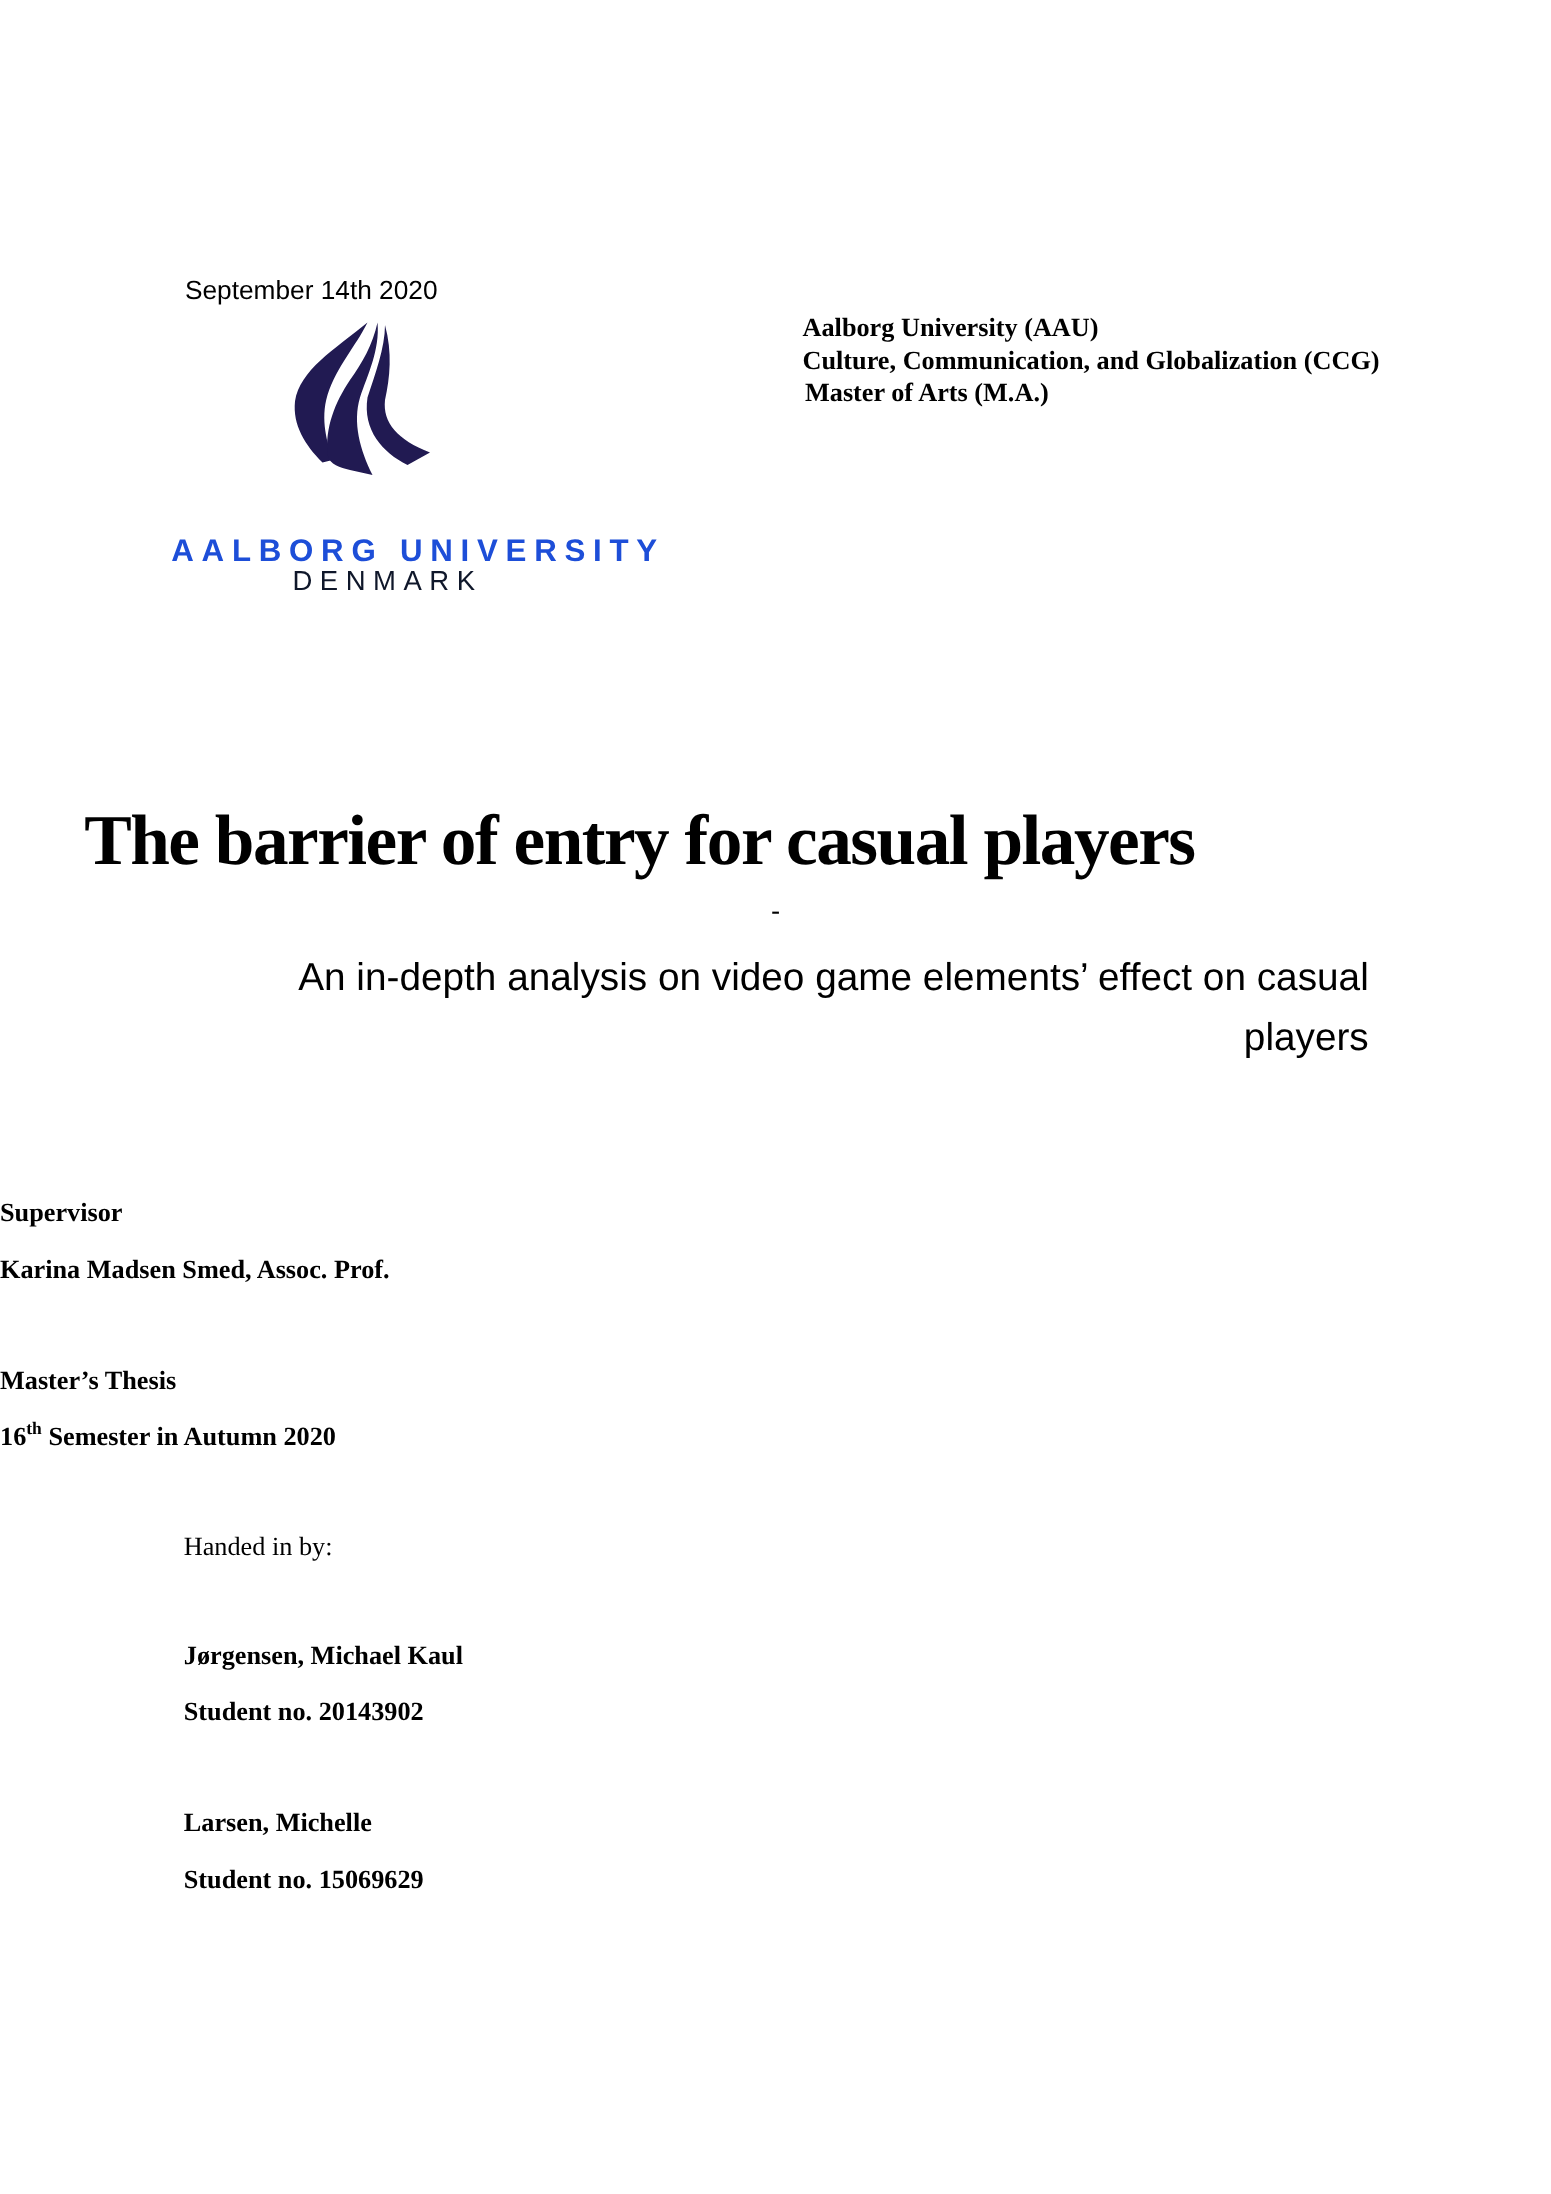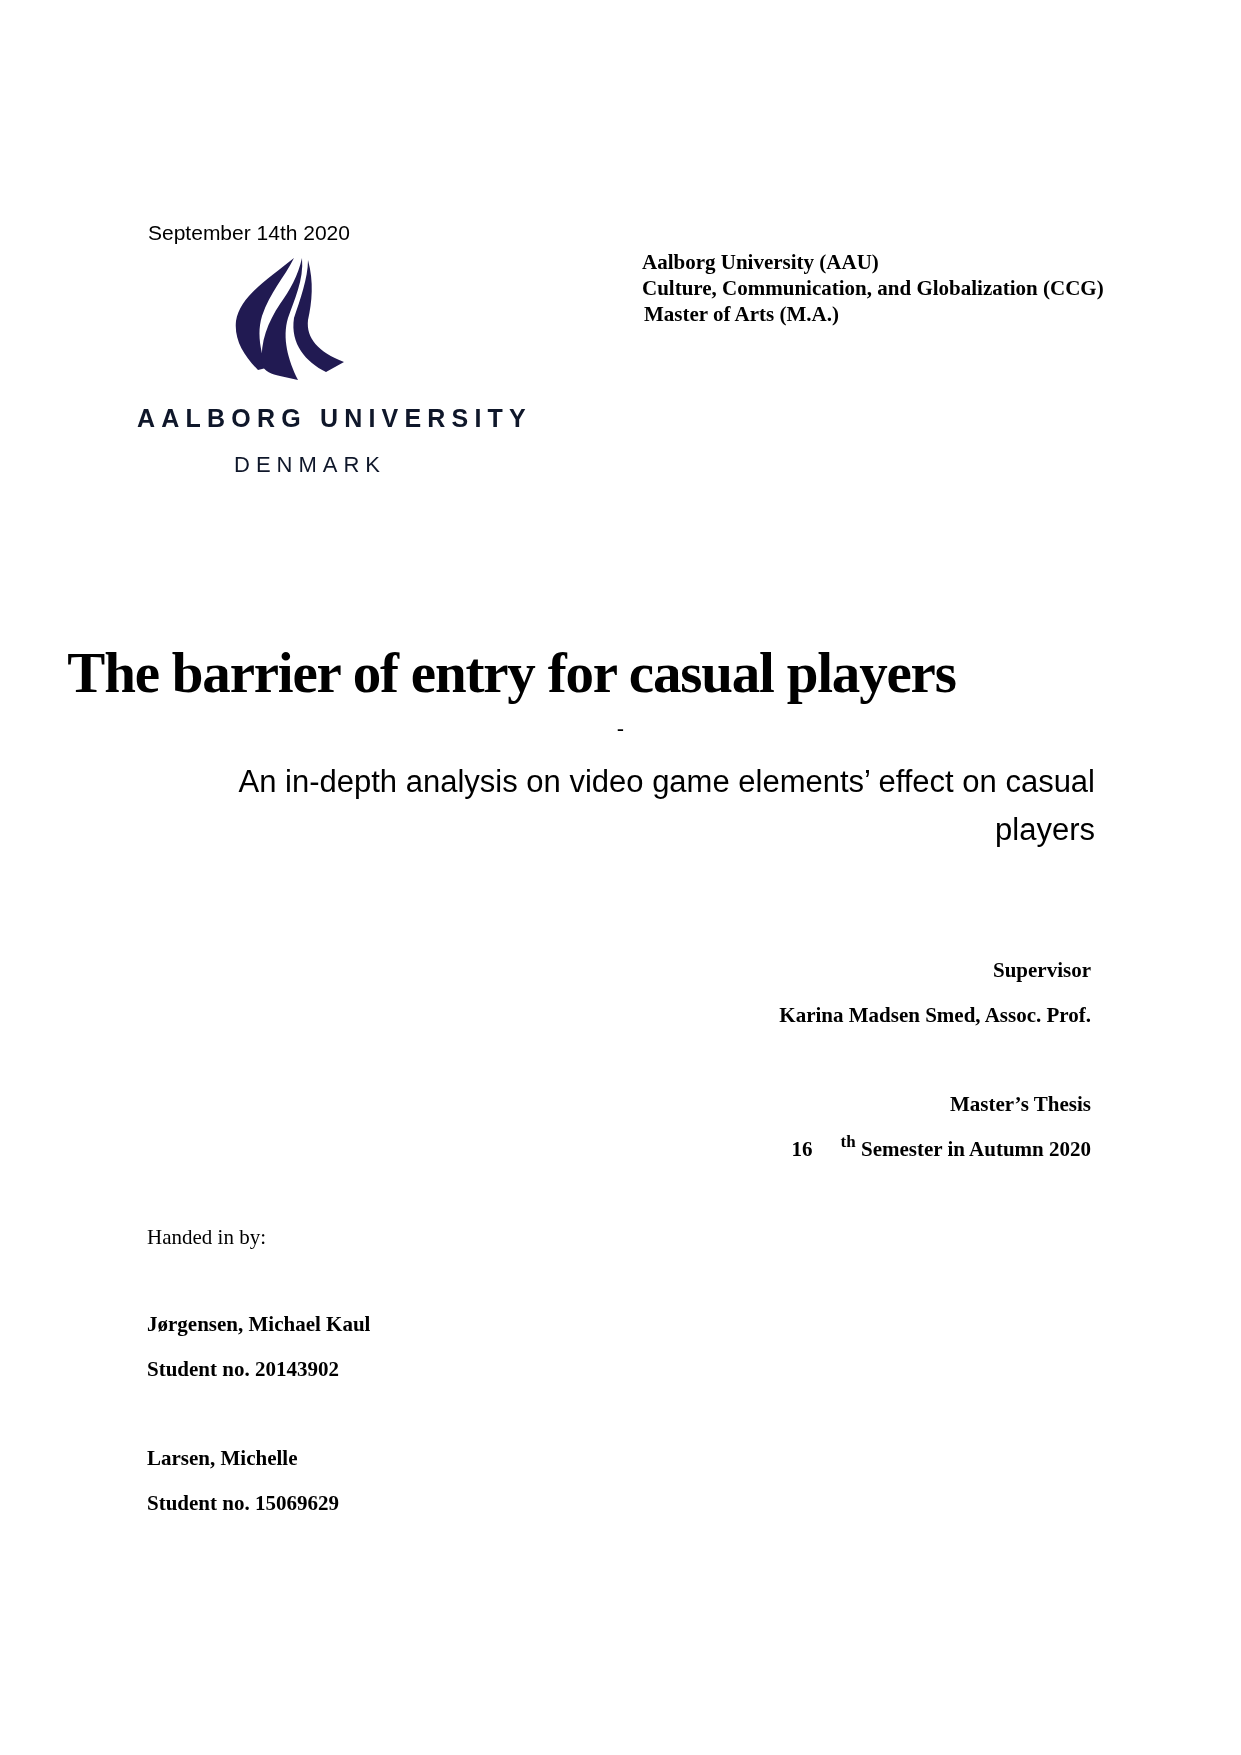--- a/index.html
+++ b/index.html
@@ -2,30 +2,30 @@
 <html><head>
 <meta charset="utf-8">
 <style>
   html, body { margin: 0; padding: 0; background: #ffffff; }
   body { width: 1241px; height: 1755px; position: relative; overflow: hidden; color: #000; }
   .abs { position: absolute; white-space: nowrap; }
   .serif { font-family: "Liberation Serif", "DejaVu Serif", serif; font-weight: bold; }
   .sans { font-family: "Liberation Sans", "DejaVu Sans", sans-serif; }
   .date { left: 148px; top: 221px; font-size: 21px; }
   .logo-symbol { left: 232px; top: 256px; width: 122px; height: 126px; }
-  .logo-name { left: 137px; top: 404px; font-size: 25px; font-weight: bold; letter-spacing: 6.2px; color: #0f172a; }
+  .logo-name { left: 137px; top: 427px; font-size: 25px; font-weight: bold; letter-spacing: 6.2px; color: #1d4ed8; }
   .logo-country { left: 234px; top: 452px; font-size: 22px; letter-spacing: 6px; color: #0f172a; }
   .inst { left: 642px; font-size: 21px; }
   .title { left: 0; width: 1023px; top: 640px; text-align: center; font-size: 57px; letter-spacing: -1.2px; }
   .dash { left: 0; width: 1241px; top: 716px; text-align: center; font-size: 22px; }
   .subtitle { left: 235px; width: 860px; top: 758px; text-align: right; font-size: 31px; line-height: 48px; white-space: normal; }
-  .center { left: 0; width: 1091px; text-align: right; font-size: 21px; }
+  .center { left: 0; width: 1091px; text-align: left; font-size: 21px; }
   .left { left: 147px; font-size: 21px; }
   .bold { font-weight: normal; }
-  sup { font-size: 17px; vertical-align: 9px; line-height: 0; margin-left: 28px; }
+  sup { font-size: 14px; vertical-align: 9px; line-height: 0; }
 </style>
 </head>
 <body>
 
 <div>
 
   <div class="abs sans date">September 14th 2020</div>
 
   <div class="abs logo-symbol">
     <svg width="122" height="126" viewBox="0 0 122 126">

